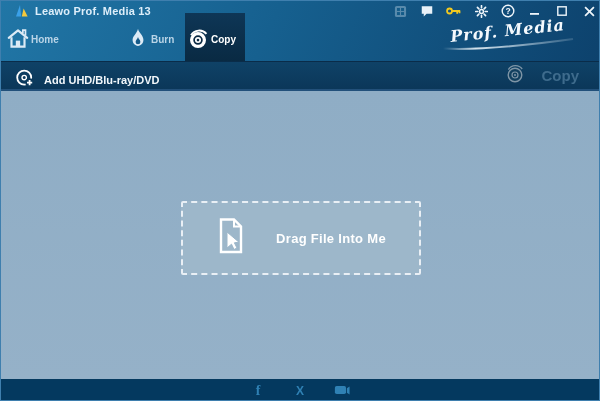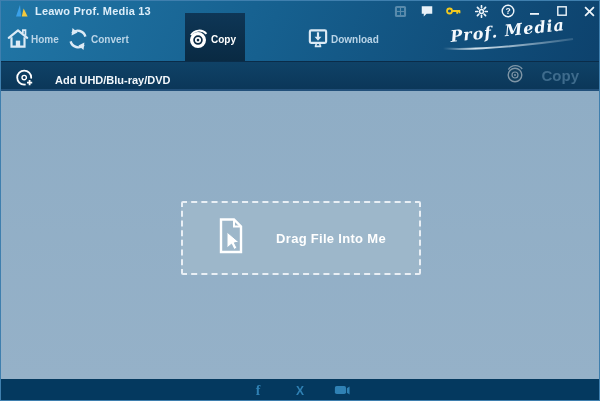--- a/index.html
+++ b/index.html
@@ -23,21 +23,21 @@
   .tab.selected .lbl{color:#ffffff;}
   .t0{left:4px}.t1{left:64px}.t2{left:124px}.t3{left:184px}.t4{left:244px}.t5{left:304px}
   .brand{position:absolute;right:16px;top:20px;width:150px;text-align:center;z-index:2;}
   .brand-text{font-family:"DejaVu Serif",serif;font-style:italic;font-weight:bold;font-size:16px;
     color:#f4f9fd;letter-spacing:1px;display:inline-block;transform:rotate(-6deg);}
   .brand-swoosh{display:block;margin:-2px auto 0;}
   
   .toolbar{position:absolute;left:0;top:60px;width:100%;height:28px;
     background:linear-gradient(to bottom,#0f4267,#0b3759);border-top:1px solid #0a2c49;
     display:flex;align-items:center;box-sizing:border-box;}
-  .add-btn{display:flex;align-items:center;gap:20px;padding:0 14px;height:100%;cursor:pointer;margin-top:8px;}
+  .add-btn{display:flex;align-items:center;gap:9px;padding:0 14px;height:100%;cursor:pointer;margin-top:8px;}
   .add-lbl{font-size:11px;font-weight:bold;color:#f2f7fb;}
   .tb-right{margin-left:auto;display:flex;align-items:center;gap:16px;padding-right:20px;}
   .copy-lbl{font-size:15px;font-weight:bold;color:#3e6b8c;}
   
   .content{position:absolute;left:0;top:88px;width:100%;height:290px;
     background:linear-gradient(to bottom,#8fadc5,#95b1c8);border-top:2px solid #22507a;box-sizing:border-box;}
   .dropzone{position:absolute;left:180px;top:110px;width:240px;height:74px;
     background:#9db7ca;border:2px dashed #e9eff5;border-radius:2px;box-sizing:border-box;
     display:flex;align-items:center;justify-content:center;gap:30px;cursor:pointer;}
   .drop-lbl{font-size:13px;font-weight:bold;color:#ffffff;letter-spacing:.3px;}
@@ -60,57 +60,44 @@
         <svg width="26" height="26" viewBox="0 0 24 24">
           <path d="M3.5 11 L12 4 L20.5 11" fill="none" stroke="#dceaf5" stroke-width="2" stroke-linecap="round" stroke-linejoin="round"></path>
           <path d="M16.5 6.8 V3.8 h2.4 v5" fill="none" stroke="#dceaf5" stroke-width="1.6"></path>
           <path d="M6 10.3 V19 H18 V10.3" fill="none" stroke="#dceaf5" stroke-width="2"></path>
           <rect x="10" y="13.5" width="4" height="5.5" fill="#dceaf5"></rect>
         </svg>
       </span>
       <span class="lbl">Home</span>
     </div>
 
-    <div class="tab t1">
+
+    <div class="tab t2">
       <span class="ic">
         <svg width="26" height="26" viewBox="0 0 24 24">
-          <path d="M18.8 9.8 A7.2 7.2 0 0 0 6.6 6.6" fill="none" stroke="#dceaf5" stroke-width="2.2"></path>
-          <polygon points="6.9,1.9 6.1,8.7 11.6,6.1" fill="#dceaf5"></polygon>
-          <path d="M5.2 14.2 A7.2 7.2 0 0 0 17.4 17.4" fill="none" stroke="#dceaf5" stroke-width="2.2"></path>
-          <polygon points="17.1,22.1 17.9,15.3 12.4,17.9" fill="#dceaf5"></polygon>
-        </svg>
-      </span>
-      <span class="lbl">Convert</span>
-    </div>
-
+          <path d="M12 2.5 C12.6 6.5 17 8.2 17 12.8 C17 16 14.8 18.4 12 18.4 C9.2 18.4 7 16 7 12.8 C7 10.2 8.6 8.9 9.6 7.3 C10.6 5.8 11.6 4.6 12 2.5 Z" fill="#dceaf5"></path>
+          <path d="M12 10.2 C12.5 12.2 14.2 12.9 14.2 14.7 A2.2 2.2 0 0 1 9.8 14.7 C9.8 13 11.5 12.2 12 10.2 Z" fill="#155a88"></path>
+        </svg>
+      </span>
+      <span class="lbl">Burn</span>
+    </div>
 
     <div class="tab t3 selected">
       <span class="ic">
         <svg width="26" height="26" viewBox="0 0 24 24">
           <path d="M5.6 8.6 A8.8 8.8 0 0 1 19.8 7.2" fill="none" stroke="#ffffff" stroke-width="1.8"></path>
           <circle cx="12" cy="13" r="7.4" fill="#ffffff"></circle>
           <circle cx="12" cy="13" r="3.6" fill="none" stroke="#0b2a43" stroke-width="1.6"></circle>
           <circle cx="12" cy="13" r="1.2" fill="#0b2a43"></circle>
         </svg>
       </span>
       <span class="lbl">Copy</span>
     </div>
 
 
-    <div class="tab t5">
-      <span class="ic">
-        <svg width="26" height="26" viewBox="0 0 24 24">
-          <rect x="4.5" y="4" width="15" height="11.5" rx="1.2" fill="none" stroke="#dceaf5" stroke-width="2"></rect>
-          <path d="M12 5.8 V10.5" stroke="#dceaf5" stroke-width="2"></path>
-          <polygon points="8.8,10 15.2,10 12,13.6" fill="#dceaf5"></polygon>
-          <path d="M9 18.8 h6 M10.6 15.8 l-.8 2.6 M13.4 15.8 l.8 2.6" stroke="#dceaf5" stroke-width="1.4"></path>
-        </svg>
-      </span>
-      <span class="lbl">Download</span>
-    </div>
 
     <div class="brand">
       <span class="brand-text">Prof. Media</span>
       <svg class="brand-swoosh" width="134" height="13" viewBox="0 0 134 13">
         <defs>
           <linearGradient id="sw" x1="0" y1="0" x2="1" y2="0">
             <stop offset="0" stop-color="#eaf4fa" stop-opacity="0"></stop>
             <stop offset="0.25" stop-color="#eaf4fa" stop-opacity="0.9"></stop>
             <stop offset="1" stop-color="#eaf4fa" stop-opacity="0.15"></stop>
           </linearGradient>

